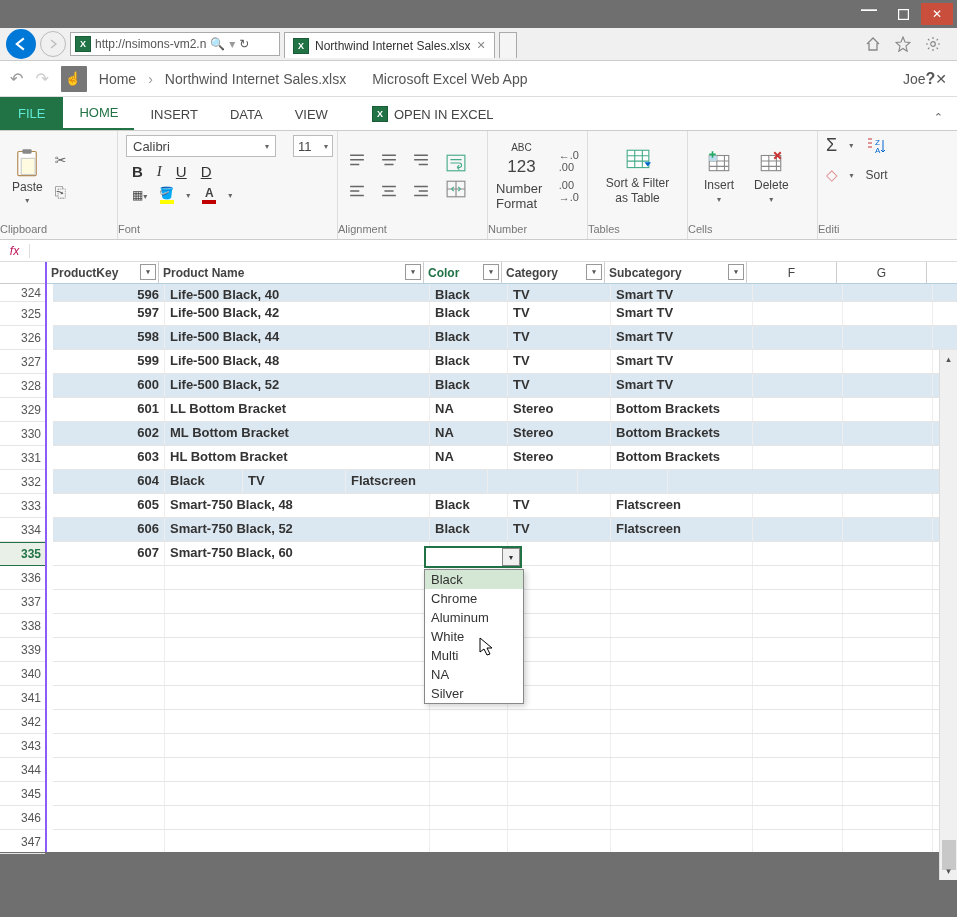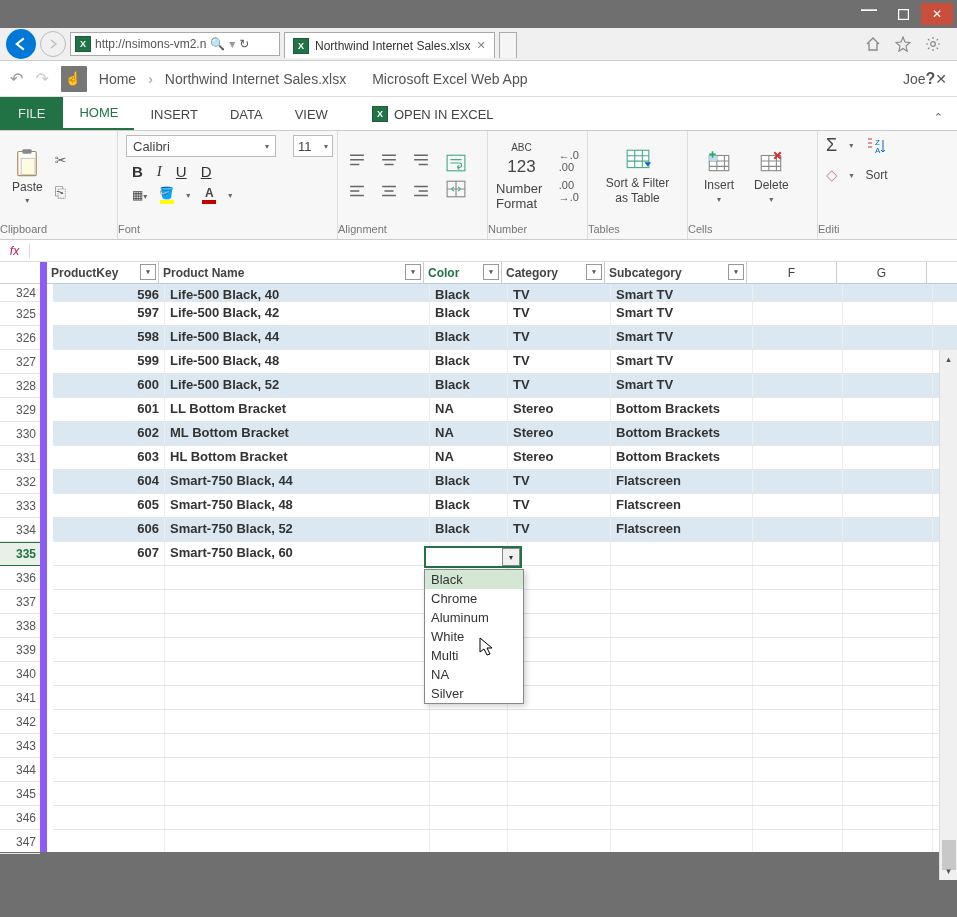--- a/index.html
+++ b/index.html
@@ -32,21 +32,21 @@
 .crumb .arrow { font-size: 16px; color: #999; }
 .crumb .chev { color: #999; }
 .crumb-right { margin-left: auto; display: flex; align-items: center; gap: 0; }
 .crumb-right .q { font-weight: bold; color: #555; font-size: 16px; }
 .crumb-right .x { font-size: 14px; }
 .touch-btn { width: 26px; height: 26px; background: #777; color: #fff; display: flex; align-items: center; justify-content: center; font-size: 13px; border-radius: 1px; }
 
 
 .ribbon-tabs { height: 34px; background: #fff; display: flex; align-items: flex-end; border-bottom: 1px solid #ccc; }
 .ribbon-tabs .rtab { padding: 8px 16px; font-size: 13px; color: #444; text-transform: uppercase; }
-.ribbon-tabs .rtab.file { background: #217346; color: #e5e5e5; padding: 9px 18px; }
+.ribbon-tabs .rtab.file { background: #217346; color: #5eead4; padding: 9px 18px; }
 .ribbon-tabs .rtab.active { color: #217346; border-bottom: 2px solid #217346; }
 .ribbon-tabs .open-excel { padding: 8px 16px; font-size: 13px; color: #444; display: flex; align-items: center; gap: 6px; margin-left: 12px; }
 .ribbon-collapse { margin-left: auto; padding: 6px 14px; color: #666; font-size: 11px; }
 
 
 .ribbon { height: 109px; background: #f7f7f7; border-bottom: 1px solid #ccc; display: flex; font-size: 12px; color: #444; overflow: hidden; }
 .group { border-right: 1px solid #ddd; display: flex; flex-direction: column; height: 100%; }
 .group-body { flex: 1; display: flex; align-items: center; padding: 4px 8px; gap: 4px; }
 .group-label { text-align: left; font-size: 11px; color: #777; padding: 2px 0 4px; }
 
@@ -76,21 +76,21 @@
 .big-btn { display: flex; flex-direction: column; align-items: center; gap: 3px; padding: 0 8px; font-size: 12px; color: #444; }
 .big-btn svg { width: 26px; height: 26px; }
 
 
 .fxbar { height: 22px; background: #fff; border-bottom: 1px solid #ddd; display: flex; align-items: center; font-size: 12px; }
 .fxbar .fx { width: 30px; text-align: center; font-style: italic; color: #be185d; border-right: 1px solid #ddd; }
 .fxbar input { flex: 1; border: none; height: 100%; padding: 0 6px; font-size: 12px; outline: none; }
 
 
 .grid-wrap { position: relative; height: 590px; background: #fff; display: flex; }
-.row-hdrs { width: 47px; border-right: 7px solid #8b5cf6; background: #fff; }
+.row-hdrs { width: 47px; border-right: 2px solid #8b5cf6; background: #fff; }
 .grid-main { flex: 1; position: relative; overflow: hidden; }
 .col-hdrs { height: 22px; display: flex; border-bottom: 1px solid #b5cfe0; position: absolute; top: 0; left: 0; right: 0; background: #fff; z-index: 2; }
 .col-hdr { border-right: 1px solid #ccc; font-size: 12px; color: #444; display: flex; align-items: center; padding: 0 4px; position: relative; }
 .col-hdr.bold { font-weight: bold; }
 .col-hdr.active { color: #217346; font-weight: bold; }
 .col-hdr .fbtn { position: absolute; right: 2px; top: 2px; width: 16px; height: 16px; border: 1px solid #999; background: #fff; display: flex; align-items: center; justify-content: center; font-size: 7px; color: #555; }
 
 .row-hdr { height: 24px; border-bottom: 1px solid #e5e5e5; font-size: 12px; color: #555; display: flex; align-items: center; justify-content: flex-end; padding-right: 4px; }
 .row-hdr.active { color: #217346; font-weight: bold; border-top: 1px solid #217346; border-bottom: 1px solid #217346; background: #e8f0e8; }
 .corner { height: 22px; border-bottom: 1px solid #ccc; background: #fff; }
@@ -494,21 +494,20 @@
           <div class="cell right bold c-pk">603</div>
           <div class="cell bold c-pn">HL Bottom Bracket</div>
           <div class="cell bold c-col">NA</div>
           <div class="cell bold c-cat">Stereo</div>
           <div class="cell bold c-sub">Bottom Brackets</div>
           <div class="cell c-f"></div>
           <div class="cell c-g"></div>
         </div>
         <div class="drow banded">
           <div class="cell right bold c-pk">604</div>
-          <div class="cell bold c-pn">Smart-750 Black, 44</div>
           <div class="cell bold c-col">Black</div>
           <div class="cell bold c-cat">TV</div>
           <div class="cell bold c-sub">Flatscreen</div>
           <div class="cell c-f"></div>
           <div class="cell c-g"></div>
         </div>
         <div class="drow">
           <div class="cell right bold c-pk">605</div>
           <div class="cell bold c-pn">Smart-750 Black, 48</div>
           <div class="cell bold c-col">Black</div>

